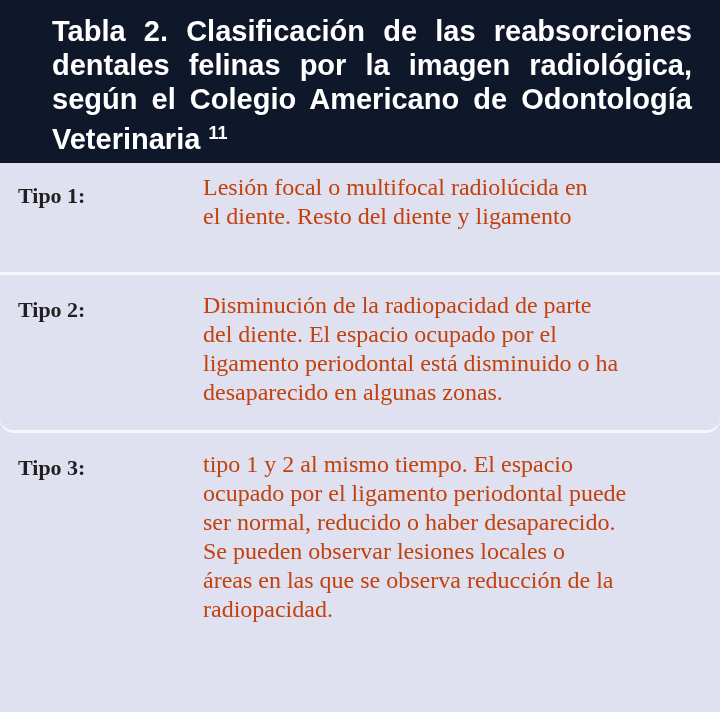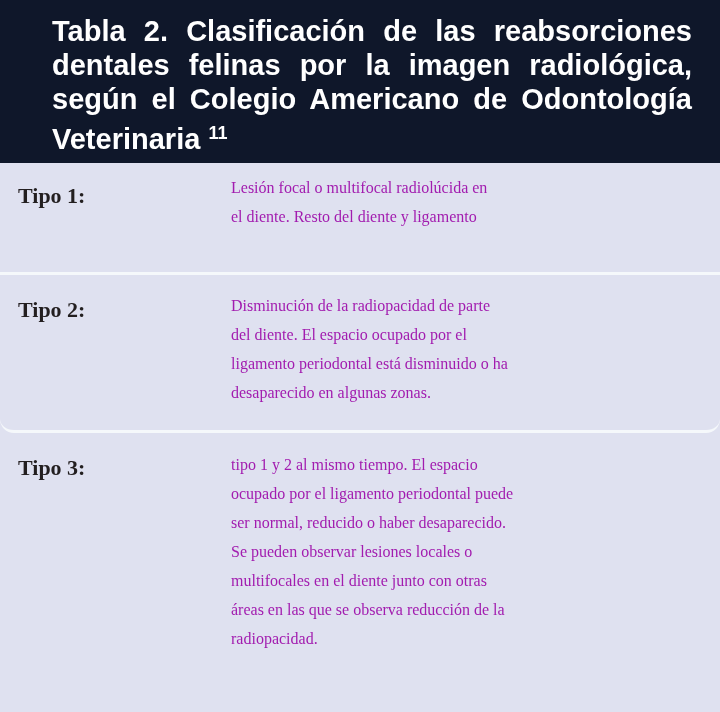--- a/index.html
+++ b/index.html
@@ -29,21 +29,21 @@
   }
   .row.r1 { height: 112px; }
   .row.r2 { height: 158px; border-radius: 14px; }
   .row.r3 { height: 245px; border-bottom: none; }
   .type-label {
     position: absolute; left: 18px;
     font-weight: bold; font-size: 22px; color: #231f20;
   }
   .desc {
     position: absolute; left: 203px; right: 10px;
-    font-size: 16px; line-height: 29px; color: #a21caf; margin-left: 28px;
+    font-size: 24px; line-height: 29px; color: #c2410c;
   }
   .desc span { display: block; white-space: nowrap; }
   .r1 .type-label { top: 20px; }
   .r1 .desc { top: 10px; }
   .r2 .type-label { top: 22px; }
   .r2 .desc { top: 16px; }
   .r3 .type-label { top: 22px; }
   .r3 .desc { top: 17px; }
 </style>
 </head>
@@ -74,17 +74,16 @@
   </div>
 </div>
 
 <div class="row r3">
   <div class="type-label">Tipo 3:</div>
   <div class="desc">
     <span>tipo 1 y 2 al mismo tiempo. El espacio</span>
     <span>ocupado por el ligamento periodontal puede</span>
     <span>ser normal, reducido o haber desaparecido.</span>
     <span>Se pueden observar lesiones locales o</span>
-    <span>multifocales en el diente junto con otras</span>
     <span>áreas en las que se observa reducción de la</span>
     <span>radiopacidad.</span>
   </div>
 </div>
 
 </body></html>

